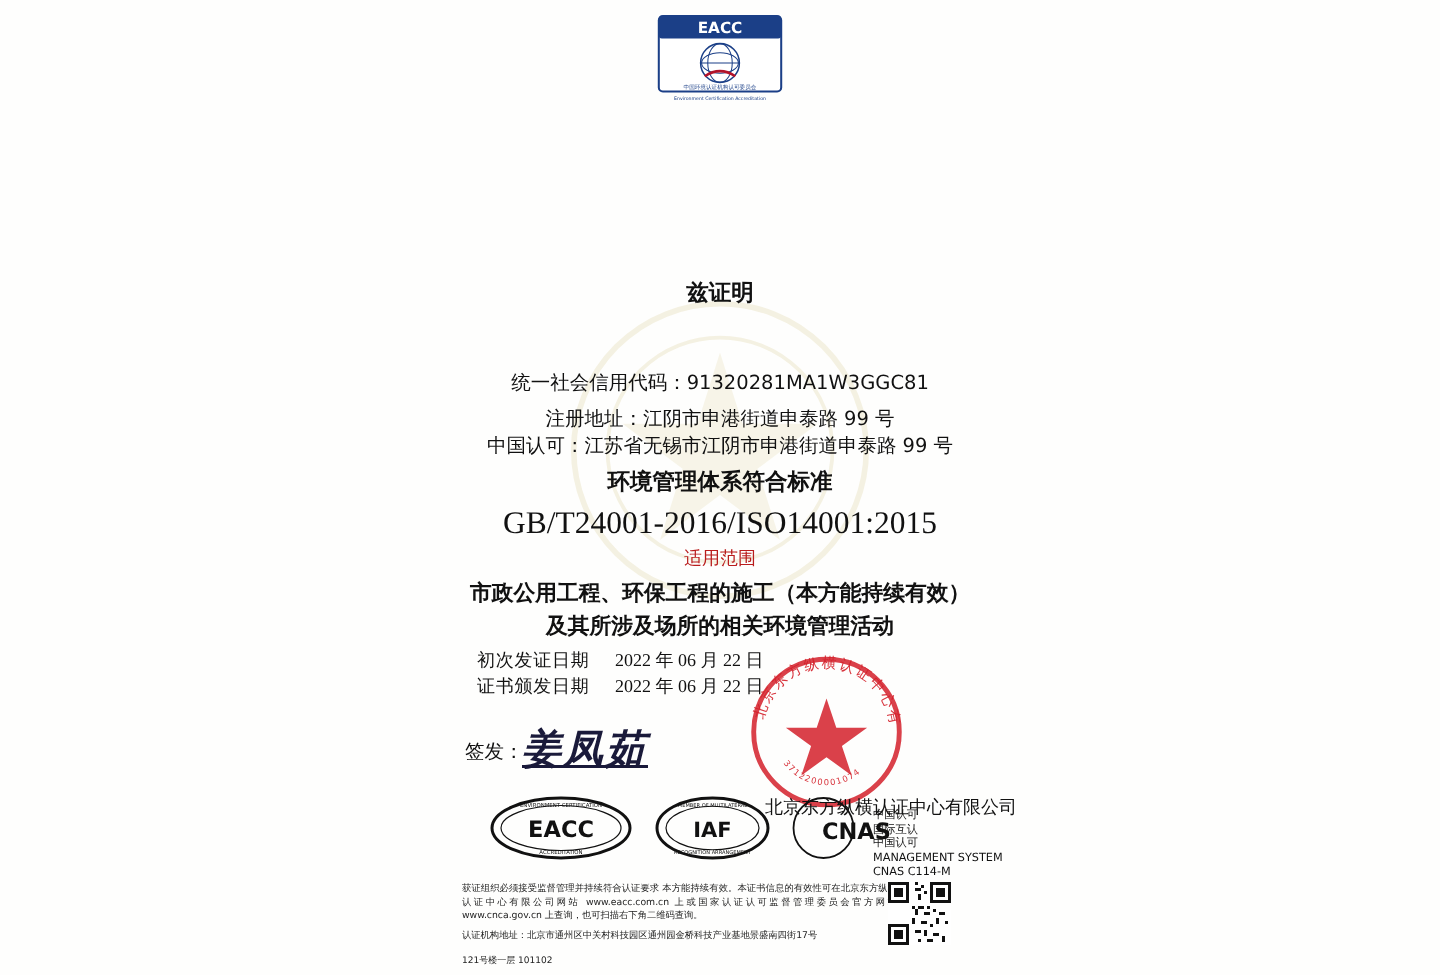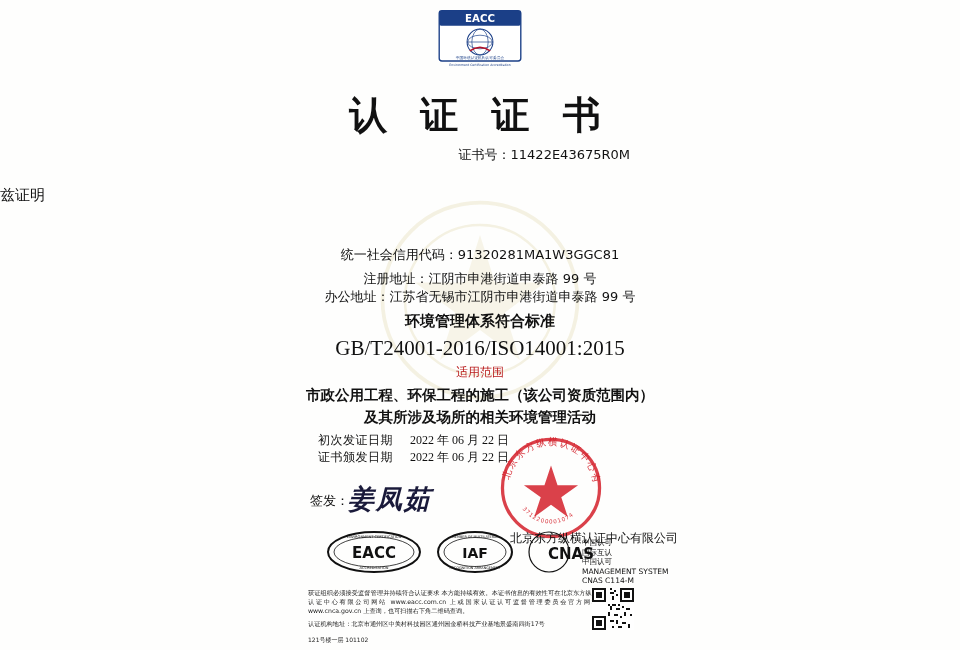--- a/index.html
+++ b/index.html
@@ -68,23 +68,23 @@
     font-family: "DejaVu Sans", sans-serif;
     color: #111;
     white-space: nowrap;
   }
 
   .hereby {
     position: absolute;
     top: 186px;
     left: 0;
     width: 100%;
-    text-align: left;
+    text-align: center;
     font-size: 15px;
-    font-weight: normal;
+    font-weight: bold;
     font-family: "DejaVu Sans", sans-serif;
     color: #111;
   }
 
   .company-name {
     position: absolute;
     top: 212px;
     left: 0;
     width: 100%;
     text-align: center;
@@ -183,20 +183,21 @@
   .sign-script {
     position: absolute;
     left: 348px;
     top: 482px;
     font-size: 26px;
     font-family: "DejaVu Serif", serif;
     font-style: italic;
     font-weight: bold;
     color: #1a1a3a;
     letter-spacing: 2px;
+    text-decoration: underline;
   }
 
   
   .seal {
     position: absolute;
     left: 495px;
     top: 432px;
     width: 112px;
     height: 112px;
   }
@@ -285,46 +286,42 @@
     <text x="70" y="21" text-anchor="middle" font-family="DejaVu Sans, sans-serif" font-size="15" font-weight="bold" fill="#ffffff">EACC</text>
     <circle cx="70" cy="50" r="19" fill="none" stroke="#1b3f87" stroke-width="1.5"></circle>
     <path d="M52 50 a18 10 0 0 0 36 0 a18 10 0 0 0 -36 0" fill="none" stroke="#1b3f87" stroke-width="1"></path>
     <path d="M70 31 a12 19 0 0 0 0 38 a12 19 0 0 0 0 -38" fill="none" stroke="#1b3f87" stroke-width="1"></path>
     <line x1="51" y1="50" x2="89" y2="50" stroke="#1b3f87" stroke-width="1"></line>
     <path d="M55 63 q15 -10 30 0" fill="none" stroke="#b3132a" stroke-width="2.5"></path>
     <text x="70" y="75" text-anchor="middle" font-family="DejaVu Sans, sans-serif" font-size="5.5" fill="#1b3f87">中国环境认证机构认可委员会</text>
     <text x="70" y="86" text-anchor="middle" font-family="DejaVu Sans, sans-serif" font-size="4.6" fill="#1b3f87">Environment Certification Accreditation</text>
   </svg>
 
-  <div class="main-title">认 证 证 书</div>
-
-  <div class="cert-number">
-    <span>证书号：</span><span>11422E43675R0M</span>
-  </div>
+
 
   <div class="hereby">兹证明</div>
 
 
   <div class="info-line line-credit">
     <b>统一社会信用代码：</b><span>91320281MA1W3GGC81</span>
   </div>
 
   <div class="info-line line-reg">
     <b>注册地址：</b><b>江阴市申港街道申泰路 99 号</b>
   </div>
 
   <div class="info-line line-office">
-    <b>办公地址：</b><b>江苏省无锡市江阴市申港街道申泰路 99 号</b>
+    <b>中国认可：</b><b>江苏省无锡市江阴市申港街道申泰路 99 号</b>
   </div>
 
   <div class="std-header">环境管理体系符合标准</div>
   <div class="std-code">GB/T24001-2016/ISO14001:2015</div>
 
   <div class="scope-header">适用范围</div>
-  <div class="scope-line scope-1">市政公用工程、环保工程的施工（该公司资质范围内）</div>
+  <div class="scope-line scope-1">市政公用工程、环保工程的施工（本方能持续有效）</div>
   <div class="scope-line scope-2">及其所涉及场所的相关环境管理活动</div>
 
   <div class="dates">
     <div class="row">
       <span class="lbl">初次发证日期</span>
       <span class="val">2022 年 06 月 22 日</span>
     </div>
     <div class="row">
       <span class="lbl">证书颁发日期</span>
       <span class="val">2022 年 06 月 22 日</span>

